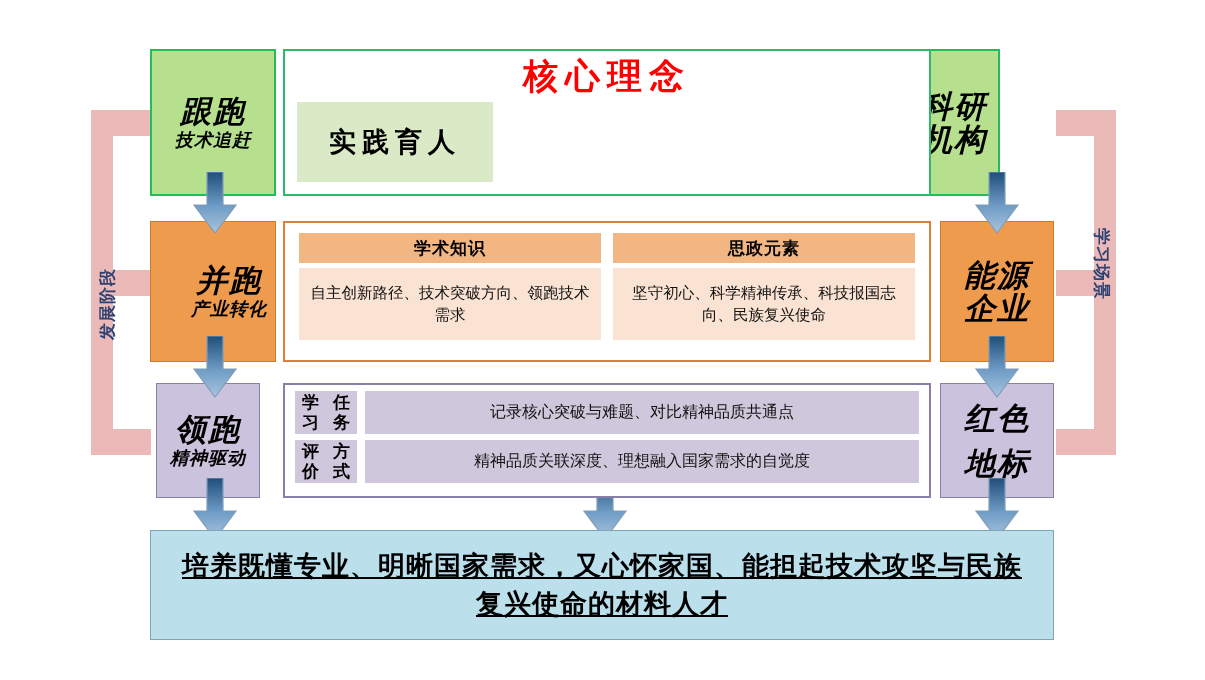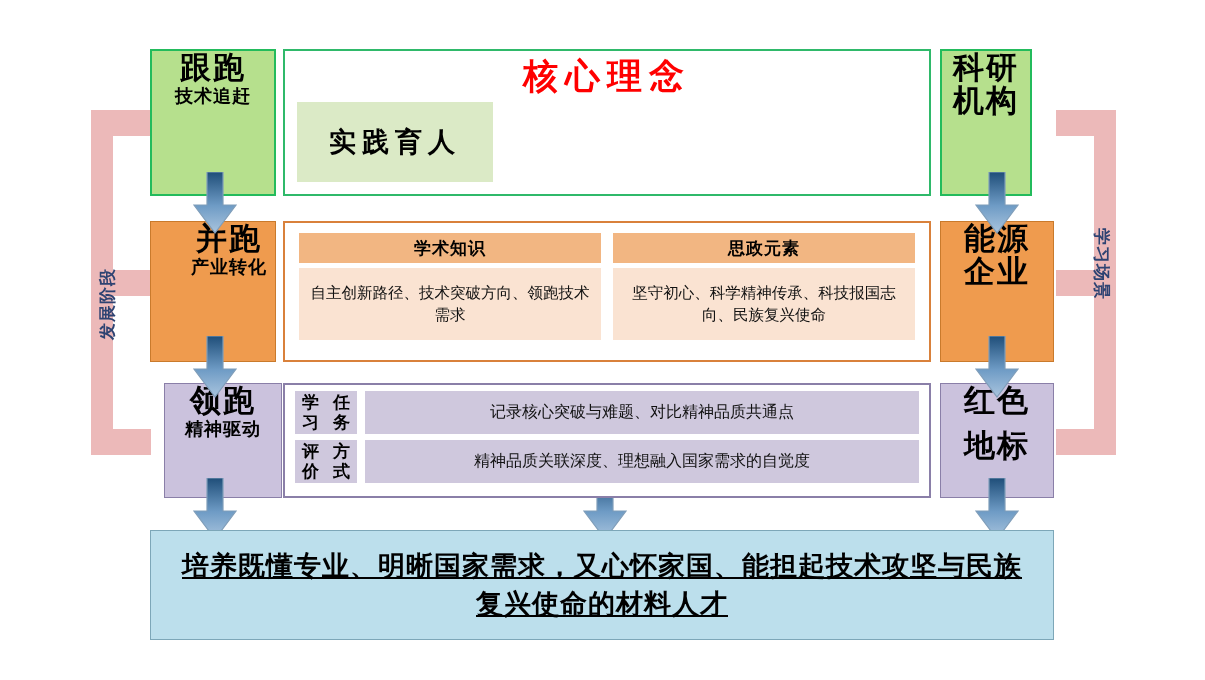--- a/index.html
+++ b/index.html
@@ -32,23 +32,24 @@
     font-size:17px;font-weight:bold;color:#2e4372;
     letter-spacing:1px;white-space:nowrap;
   }
   .vlabel.left{transform:rotate(-90deg);transform-origin:left top;}
   .vlabel.right{transform:rotate(90deg);transform-origin:left top;}
 
   
   .sidebox{
     position:absolute;
     display:flex;flex-direction:column;
-    align-items:center;
+    align-items:center;justify-content:center;
     box-sizing:border-box;
     text-align:center;
+    font-style:italic;
   }
   .sidebox .big{font-size:31px;font-weight:bold;color:#000;line-height:1.06;letter-spacing:2px;}
   .sidebox .sub{font-size:18px;font-weight:bold;color:#000;line-height:1.1;letter-spacing:1px;margin-top:2px;}
   .sb-green{background:#b6e08d;border:2px solid #23bb5c;}
   .sb-orange{background:#ef9b4e;border:1px solid #c97a2c;}
   .sb-purple{background:#cbc2dd;border:1px solid #8a7fa8;}
 
   
   .arrow{position:absolute;}
   .arrow svg{display:block;}
@@ -132,26 +133,26 @@
   <div class="sidebox sb-green" style="left:150px;top:49px;width:126px;height:147px;">
     <div class="big">跟跑</div>
     <div class="sub">技术追赶</div>
   </div>
 
   <div class="sidebox sb-orange" style="left:150px;top:221px;width:126px;height:141px;padding-left:32px;">
     <div class="big">并跑</div>
     <div class="sub">产业转化</div>
   </div>
 
-  <div class="sidebox sb-purple" style="left:164px;top:383px;width:118px;height:115px;">
+  <div class="sidebox sb-purple" style="left:156px;top:383px;width:104px;height:115px;">
     <div class="big">领跑</div>
     <div class="sub">精神驱动</div>
   </div>
 
-  <div class="sidebox sb-green" style="left:940px;top:49px;width:92px;height:147px;">
+  <div class="sidebox sb-green" style="left:908px;top:49px;width:92px;height:147px;">
     <div class="big">科研</div>
     <div class="big">机构</div>
   </div>
 
   <div class="sidebox sb-orange" style="left:940px;top:221px;width:114px;height:141px;">
     <div class="big">能源</div>
     <div class="big">企业</div>
   </div>
 
   <div class="sidebox sb-purple" style="left:940px;top:383px;width:114px;height:115px;gap:12px;">

